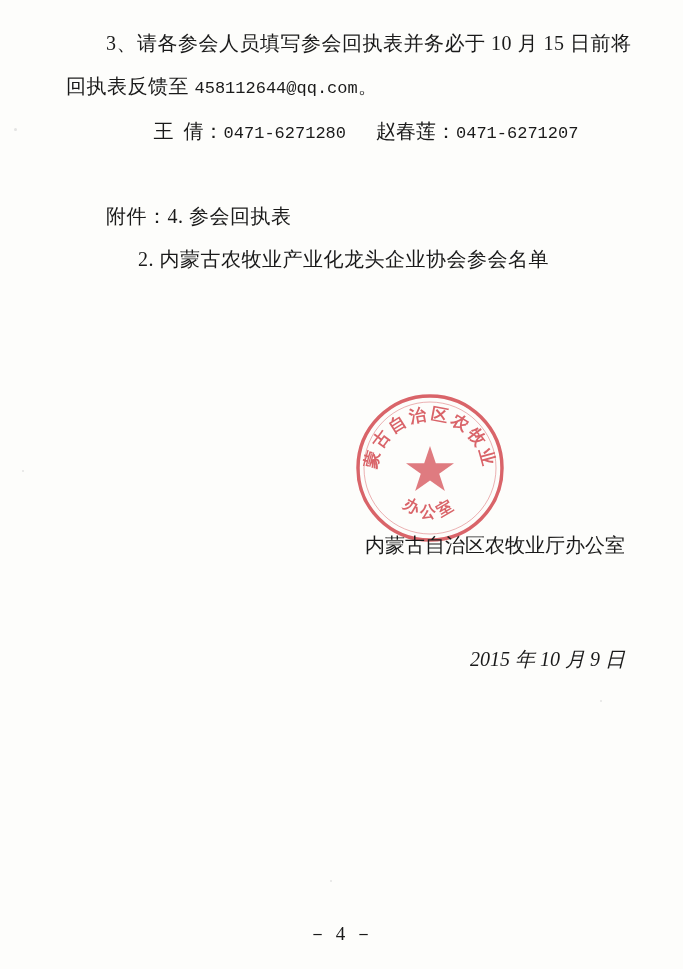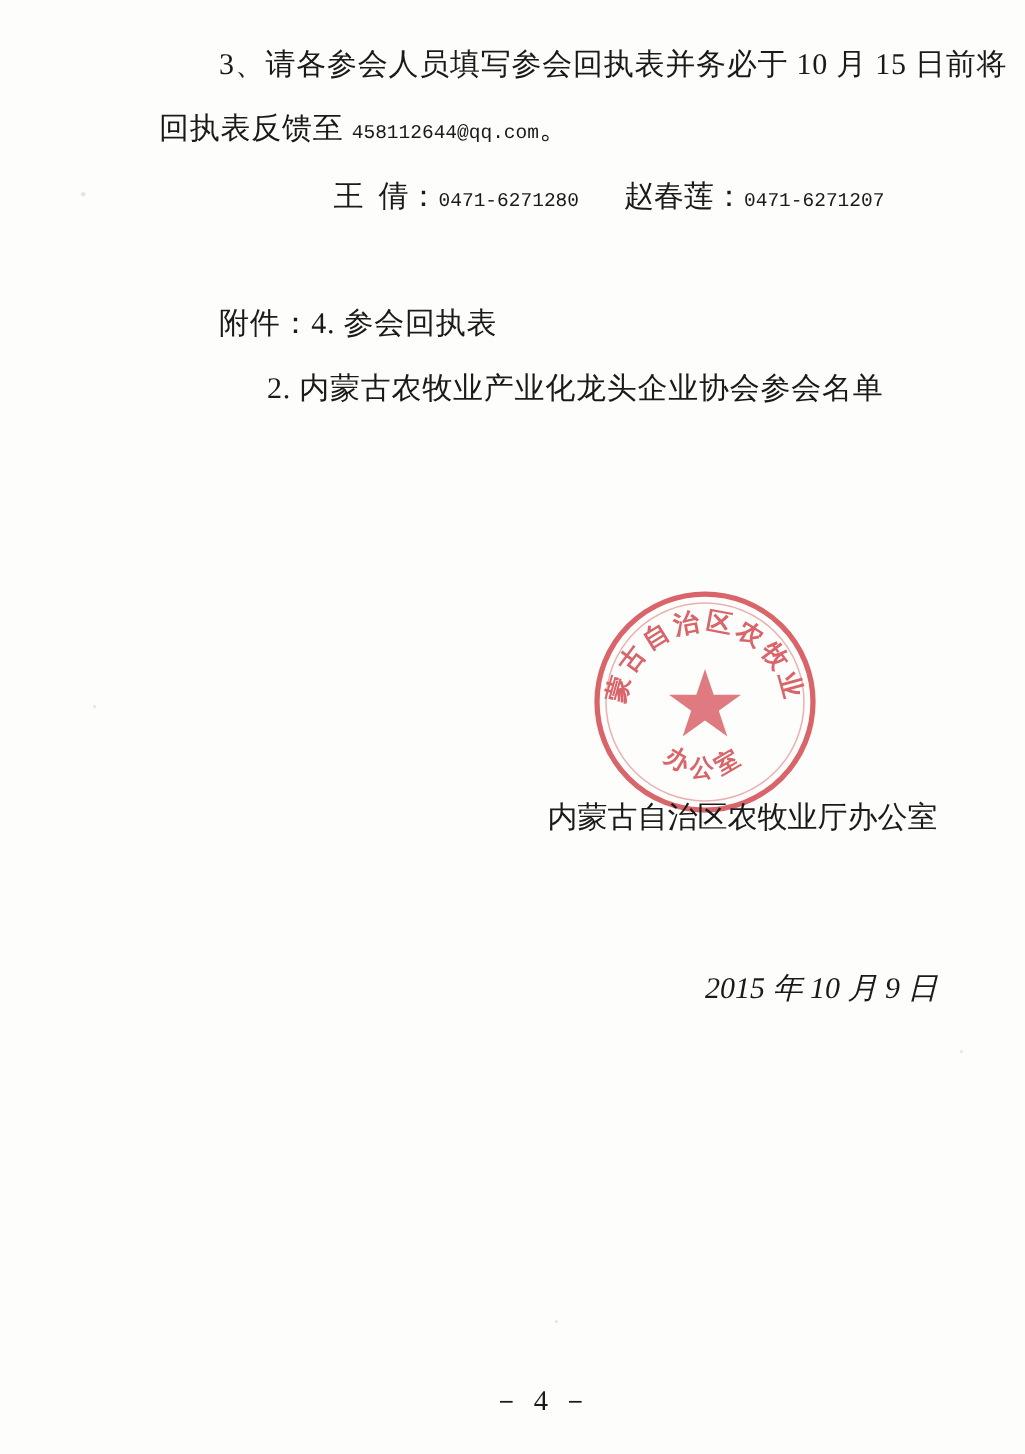--- a/index.html
+++ b/index.html
@@ -12,40 +12,39 @@
     background: #fdfdfb;
     font-family: "Liberation Serif", serif;
     color: #1a1a1a;
     position: relative;
     overflow: hidden;
   }
   .page {
     position: absolute;
     inset: 0;
     padding: 0;
-    margin-left: 40px;
   }
   .content {
     position: absolute;
     left: 66px;
     top: 22px;
     width: 560px;
   }
   .line {
     font-size: 20px;
     line-height: 43px;
     letter-spacing: 0.5px;
     white-space: pre;
   }
   .indent-1 { text-indent: 40px; }
   .indent-2 { text-indent: 72px; }
   .bold { font-weight: bold; }
   .mono {
     font-family: "Liberation Mono", monospace;
-    font-size: 13px;
+    font-size: 17px;
     letter-spacing: 0px;
   }
   .gap-md { height: 40px; }
 
   
   .contact-row {
     font-size: 20px;
     line-height: 43px;
     white-space: pre;
     text-indent: 40px;

